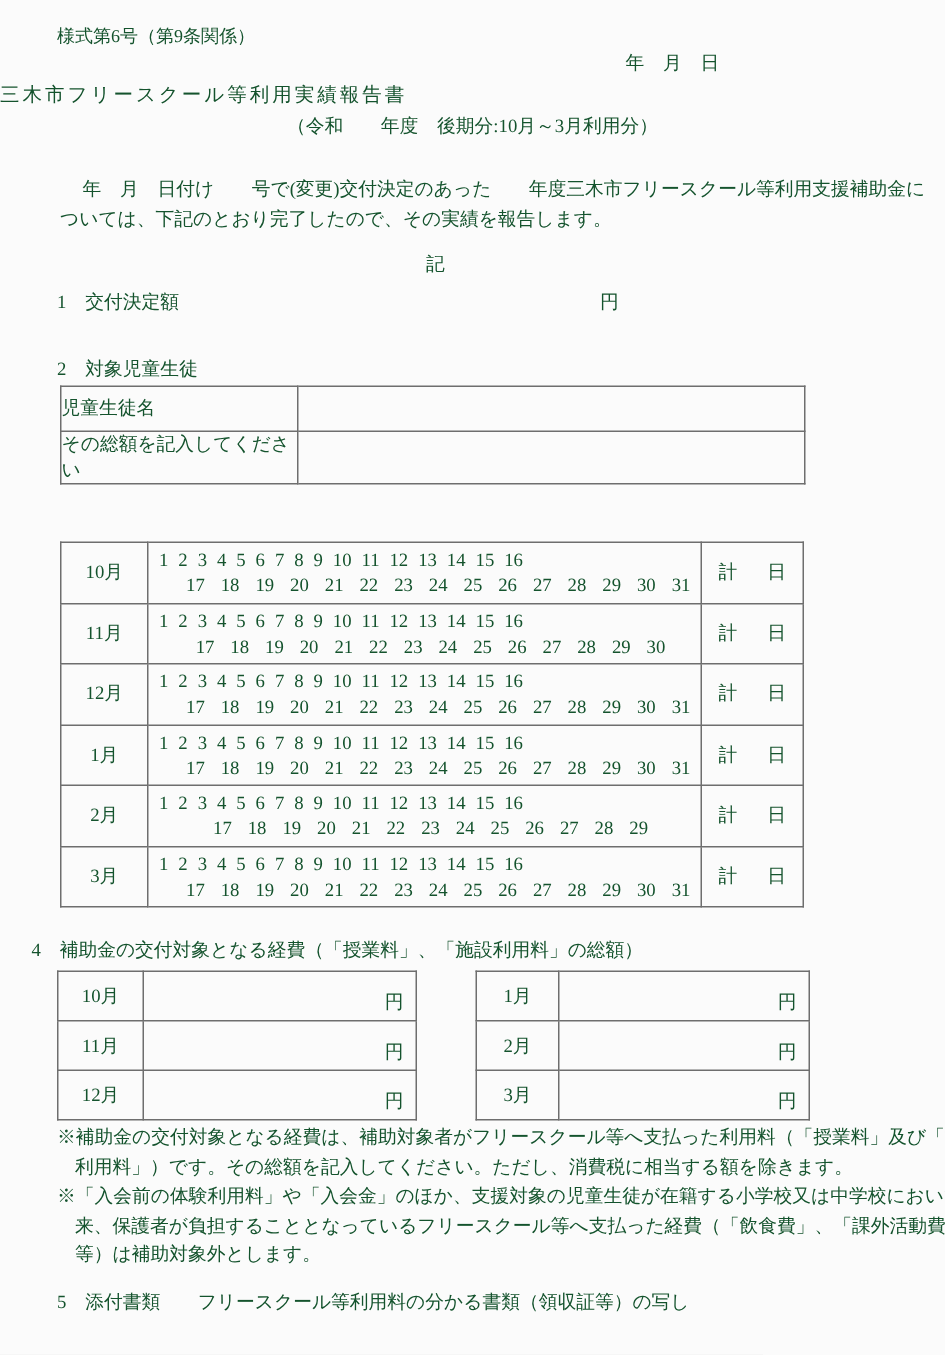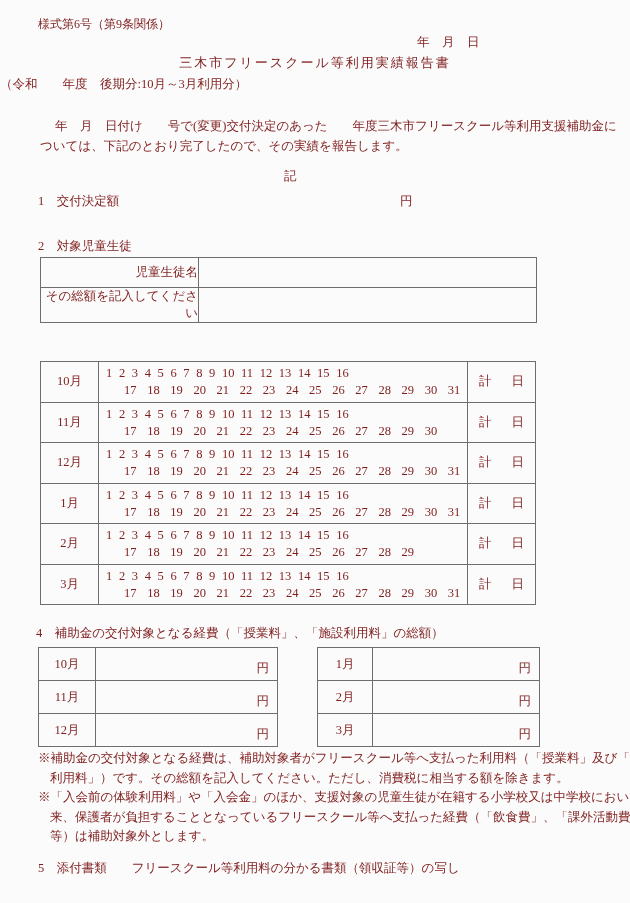--- a/index.html
+++ b/index.html
@@ -3,57 +3,57 @@
 <meta charset="utf-8">
 <style>
   html,body { margin:0; padding:0; background:#f2f2f2; }
   .page {
     position:relative;
     width:630px; height:903px;
     margin:0 auto;
     background:#fbfbfb;
     font-family:"Liberation Serif","DejaVu Serif",serif;
     font-size:12.5px;
-    color:#7f1d1d;
+    color:#14532d;
     overflow:hidden;
   }
   .abs { position:absolute; white-space:nowrap; }
 
   .form-number   { left:38px; top:16px; font-size:12px; }
   .date-line     { left:417px; top:34px; }
-  .doc-title     { left:0; top:54px; width:100%; text-align:center; letter-spacing:2px; font-size:13px; }
-  .doc-subtitle  { left:0; top:76px; width:100%; }
+  .doc-title     { left:0; top:54px; width:100%; text-align:left; letter-spacing:2px; font-size:13px; }
+  .doc-subtitle  { left:0; top:76px; width:100%; text-align:center; }
 
   .intro         { left:40px; top:116px; line-height:20px; }
   .intro .l1     { text-indent:15px; white-space:nowrap; }
   .intro .l2     { white-space:nowrap; }
   .ki-mark       { left:284px; top:168px; }
 
   .sec1          { left:38px; top:193px; width:500px; height:18px; }
   .sec1 .unit    { position:absolute; left:362px; top:0; }
   .sec1 .blank   { position:absolute; left:110px; top:0; width:240px; height:16px; }
 
   .heading2      { left:38px; top:238px; }
   .heading3      { left:38px; top:341px; }
-  .heading4      { left:36px; top:625px;font-family:Liberation Serif, serif; }
+  .heading4      { left:21px; top:625px;font-family:Liberation Serif, serif; }
 
   table { position:absolute; border-collapse:collapse; table-layout:fixed; background:transparent; }
   td    { border:1px solid #6e6e6e; padding:0; overflow:hidden; }
 
   .t2       { left:40px; top:257px; width:497px; }
   .t2 tr    { height:30px; }
-  .t2 .lbl  { text-align:right; vertical-align:middle; }
+  .t2 .lbl  { text-align:left; vertical-align:middle; }
   .t2 .val  { vertical-align:middle; }
 
   .t3        { left:40px; top:361px; width:495px; }
   .t3 tr     { height:40.5px; }
   .t3 .month { text-align:center; vertical-align:middle; }
   .t3 .days  { vertical-align:top; padding:3px 17px 0 7px; }
   .t3 .days .l1 { word-spacing:3.5px; line-height:17px; white-space:nowrap; }
-  .t3 .days .l2 { word-spacing:7.5px; line-height:17px; margin-left:18px; white-space:nowrap; }
+  .t3 .days .l2 { word-spacing:7.5px; line-height:17px; margin-left:18px; white-space:nowrap;text-align:center; }
   .t3 .tot   { vertical-align:middle; }
   .t3 .tot .wrap { display:flex; justify-content:space-between; padding:0 11px; }
 
   .t4l { left:38px;  top:647px; width:240px; }
   .t4r { left:317px; top:647px; width:223px; }
   .t4l tr, .t4r tr { height:33px; }
   .t4l .month, .t4r .month { text-align:center; vertical-align:middle; }
   .t4l .val, .t4r .val { vertical-align:bottom; text-align:right; padding:0 8px 3px 0; }
 
   .notes        { left:38px; top:749px; line-height:19.6px; font-size:12.5px; }

